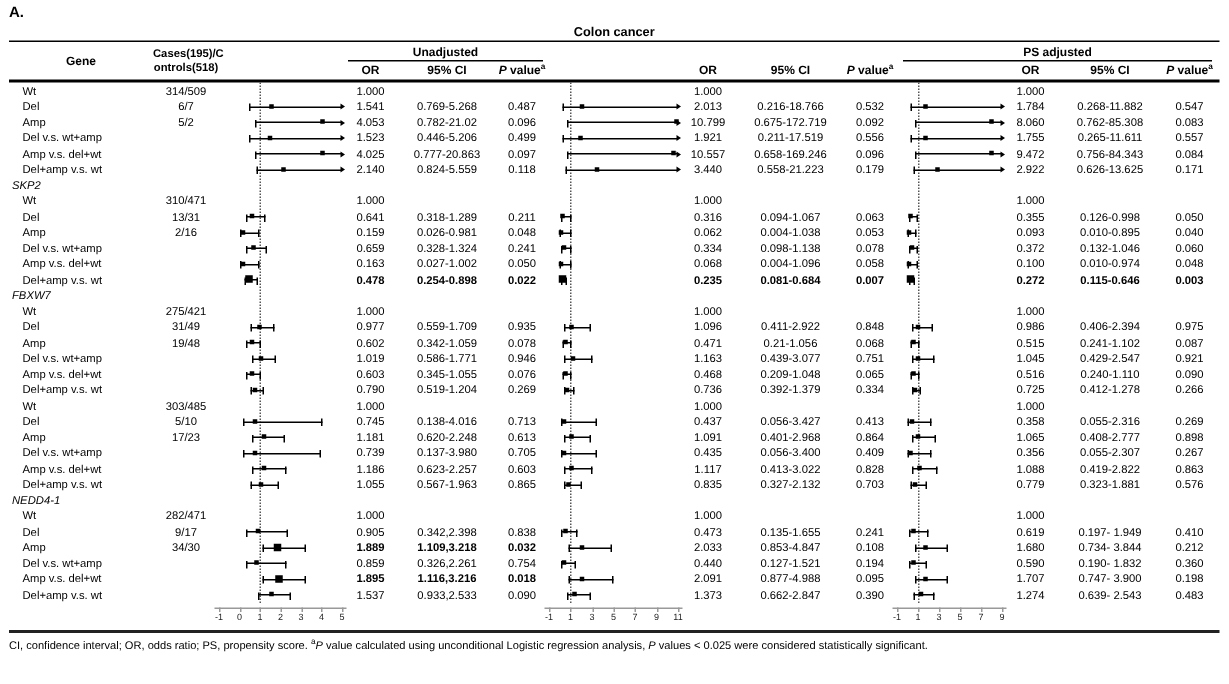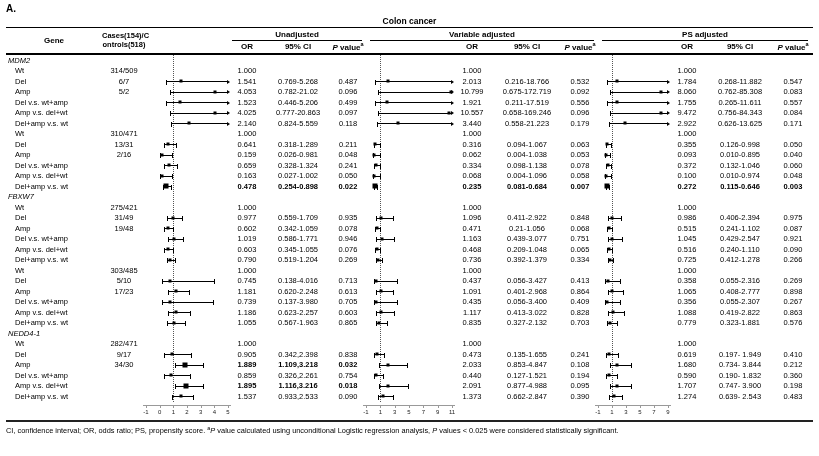--- a/index.html
+++ b/index.html
@@ -49,43 +49,41 @@
 <body>
 
 <div class="fig">
   <div class="panel-label">A.</div>
 
   <div class="title-row">Colon cancer</div>
 
   <div class="head">
     <div class="h-gene">Gene</div>
     <div class="h-cases">
-      <div>Cases(154)/C</div>
+      <div>Cases(195)/C</div>
       <div>ontrols(518)</div>
     </div>
     <div class="hg c47">Unadjusted</div>
-    <div class="hg c711">Variable adjusted</div>
     <div class="hg c1115">PS adjusted</div>
 
     <div class="sh c4">OR</div>
     <div class="sh c5">95% CI</div>
     <div class="sh c6"><i>P</i><span> value</span><sup>a</sup></div>
     <div class="sh c8">OR</div>
     <div class="sh c9">95% CI</div>
     <div class="sh c10"><i>P</i><span> value</span><sup>a</sup></div>
     <div class="sh c12">OR</div>
     <div class="sh c13">95% CI</div>
     <div class="sh c14"><i>P</i><span> value</span><sup>a</sup></div>
   </div>
 
   <div class="tbody" id="tbody">
       <div class="refline" style="left: 167.333px;"></div>
       <div class="refline" style="left: 374.333px;"></div>
       <div class="refline" style="left: 606px;"></div>
-      <div class="generow">MDM2</div>
       <div class="trow">
         <div class="lbl">Wt</div>
         <div class="cases">314/509</div>
         <div class="plot"></div>
         <div class="num">1.000</div>
         <div class="num"></div>
         <div class="num"></div>
         <div class="plot"></div>
         <div class="num">1.000</div>
         <div class="num"></div>
@@ -258,20 +256,21 @@
           <div class="cil" style="left: 11.382px; width: 58.618px;">
             <div class="cap capL"></div>
             <div class="arr"></div>
           </div>
           <div class="mk" style="left: 27.454px;"></div>
         </div>
         <div class="num">2.922</div>
         <div class="num">0.626-13.625</div>
         <div class="num">0.171</div>
       </div>
+      <div class="generow">SKP2</div>
       <div class="trow">
         <div class="lbl">Wt</div>
         <div class="cases">310/471</div>
         <div class="plot"></div>
         <div class="num">1.000</div>
         <div class="num"></div>
         <div class="num"></div>
         <div class="plot"></div>
         <div class="num">1.000</div>
         <div class="num"></div>

